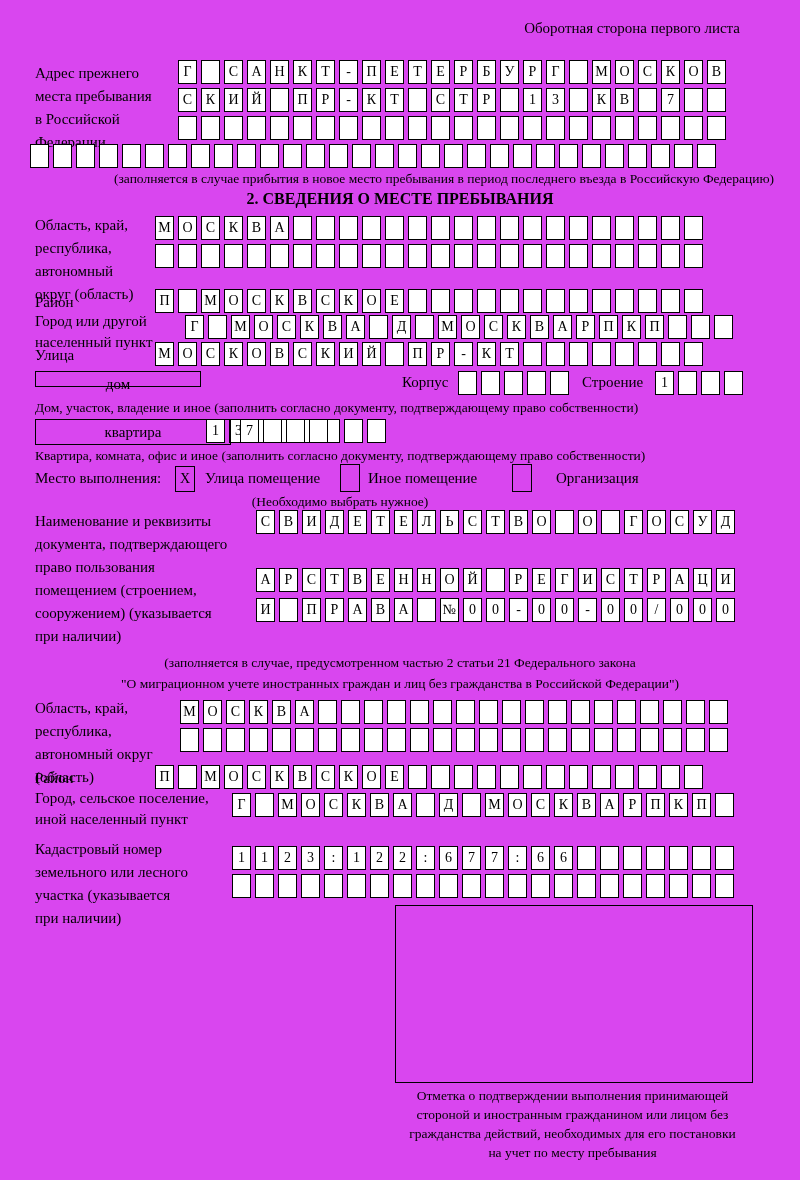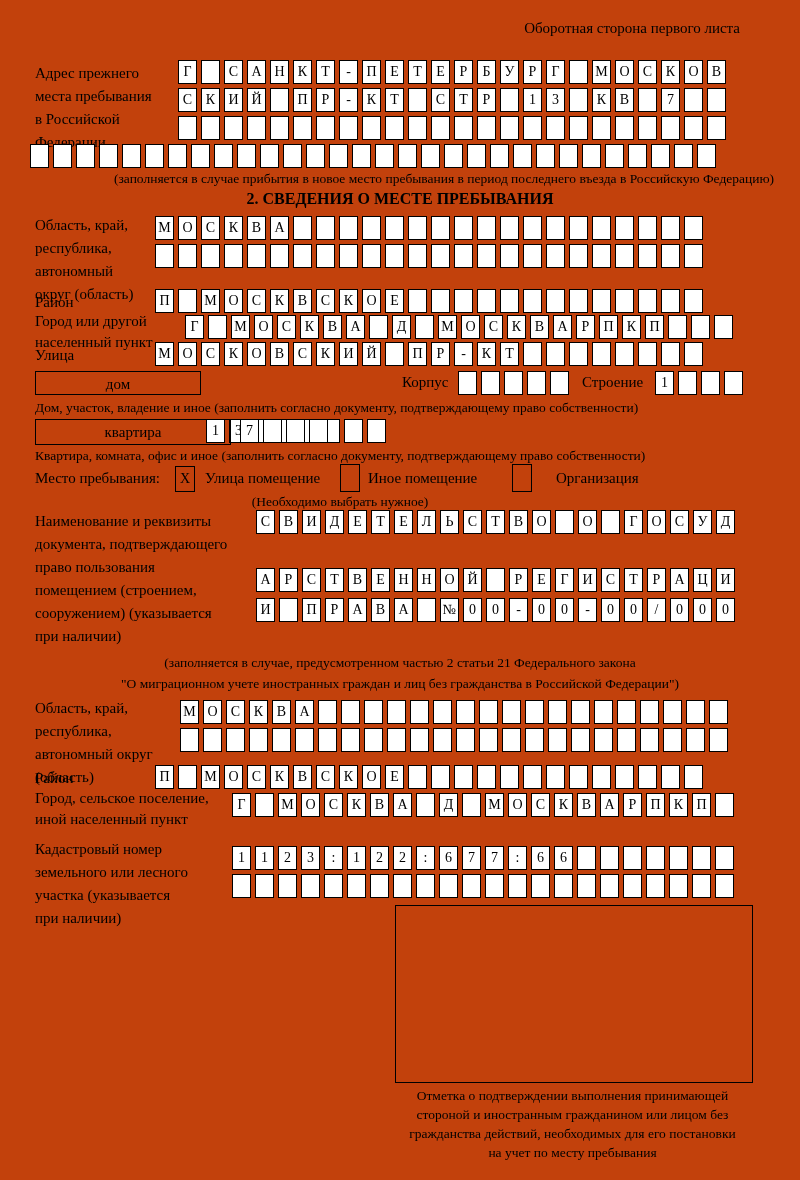--- a/index.html
+++ b/index.html
@@ -1,16 +1,16 @@
 <!DOCTYPE html>
 <html><head>
 <meta charset="utf-8">
 <style>
   html,body{margin:0;padding:0;background:#fff;}
-  #page{position:relative;width:800px;height:1180px;background:#c2410c;color:#000;
+  #page{position:relative;width:800px;height:1180px;background:#d946ef;color:#000;
         font-family:"Liberation Serif","DejaVu Serif",serif;}
   .abs{position:absolute;}
   .label{font-size:15px;line-height:23px;white-space:pre-line;}
   .small{font-size:13.5px;}
   .center{left:0;width:800px;text-align:center;}
   .bold{font-weight:bold;}
   .cellrow{position:absolute;white-space:nowrap;}
   .cell{display:inline-block;width:19px;height:24px;border:1.5px solid #000;
         margin-right:4px;box-sizing:border-box;text-align:center;
         font-size:14px;line-height:21px;vertical-align:top;background:#fff;}
@@ -29,21 +29,21 @@
   #sec2-title{top:190px;font-size:16px;}
   #reg1-label{left:35px;top:214px;}
   #reg1-r1{left:155px;top:216px;}
   #reg1-r2{left:155px;top:244px;}
   #dist1-label{left:35px;top:291px;}
   #dist1-row{left:155px;top:289px;}
   #city1-label{left:35px;top:311px;line-height:21px;}
   #city1-row{left:185px;top:315px;}
   #street-label{left:35px;top:344px;}
   #street-row{left:155px;top:342px;}
-  #house-box{left:35px;top:371px;width:166px;height:24px;line-height:24px;}
+  #house-box{left:35px;top:371px;width:166px;height:16px;line-height:24px;}
   #house-cells{left:206px;top:371px;margin-top:48px;}
   #korpus-label{left:402px;top:374px;font-size:15px;}
   #korpus-cells{left:458px;top:371px;}
   #stroenie-label{left:582px;top:374px;font-size:15px;}
   #stroenie-cells{left:655px;top:371px;}
   #house-note{left:35px;top:400px;}
   #apt-box{left:35px;top:419px;width:196px;height:26px;line-height:24px;}
   #apt-cells{left:240px;top:419px;}
   #apt-note{left:35px;top:448px;}
   #stay-label{left:35px;top:470px;font-size:15px;}
@@ -116,21 +116,21 @@
   <div id="korpus-label" class="abs">Корпус</div>
   <div id="korpus-cells" class="cellrow"><span class="cell"></span><span class="cell"></span><span class="cell"></span><span class="cell"></span><span class="cell"></span></div>
   <div id="stroenie-label" class="abs">Строение</div>
   <div id="stroenie-cells" class="cellrow"><span class="cell">1</span><span class="cell"></span><span class="cell"></span><span class="cell"></span></div>
   <div id="house-note" class="abs small">Дом, участок, владение и иное (заполнить согласно документу, подтверждающему право собственности)</div>
 
   <div id="apt-box" class="widebox">квартира</div>
   <div id="apt-cells" class="cellrow"><span class="cell">7</span><span class="cell"></span><span class="cell"></span><span class="cell"></span></div>
   <div id="apt-note" class="abs small">Квартира, комната, офис и иное (заполнить согласно документу, подтверждающему право собственности)</div>
 
-  <div id="stay-label" class="abs">Место пребывания:</div>
+  <div id="stay-label" class="abs">Место выполнения:</div>
   <div id="stay-box-0" class="checkbox">X</div>
   <div id="stay-opt-0" class="abs">Улица помещение</div>
   <div id="stay-box-1" class="checkbox"></div>
   <div id="stay-opt-1" class="abs">Иное помещение</div>
   <div id="stay-box-2" class="checkbox"></div>
   <div id="stay-opt-2" class="abs">Организация</div>
   <div id="stay-note" class="abs">(Необходимо выбрать нужное)</div>
 
   <div id="doc-label" class="abs label">Наименование и реквизиты
 документа, подтверждающего

